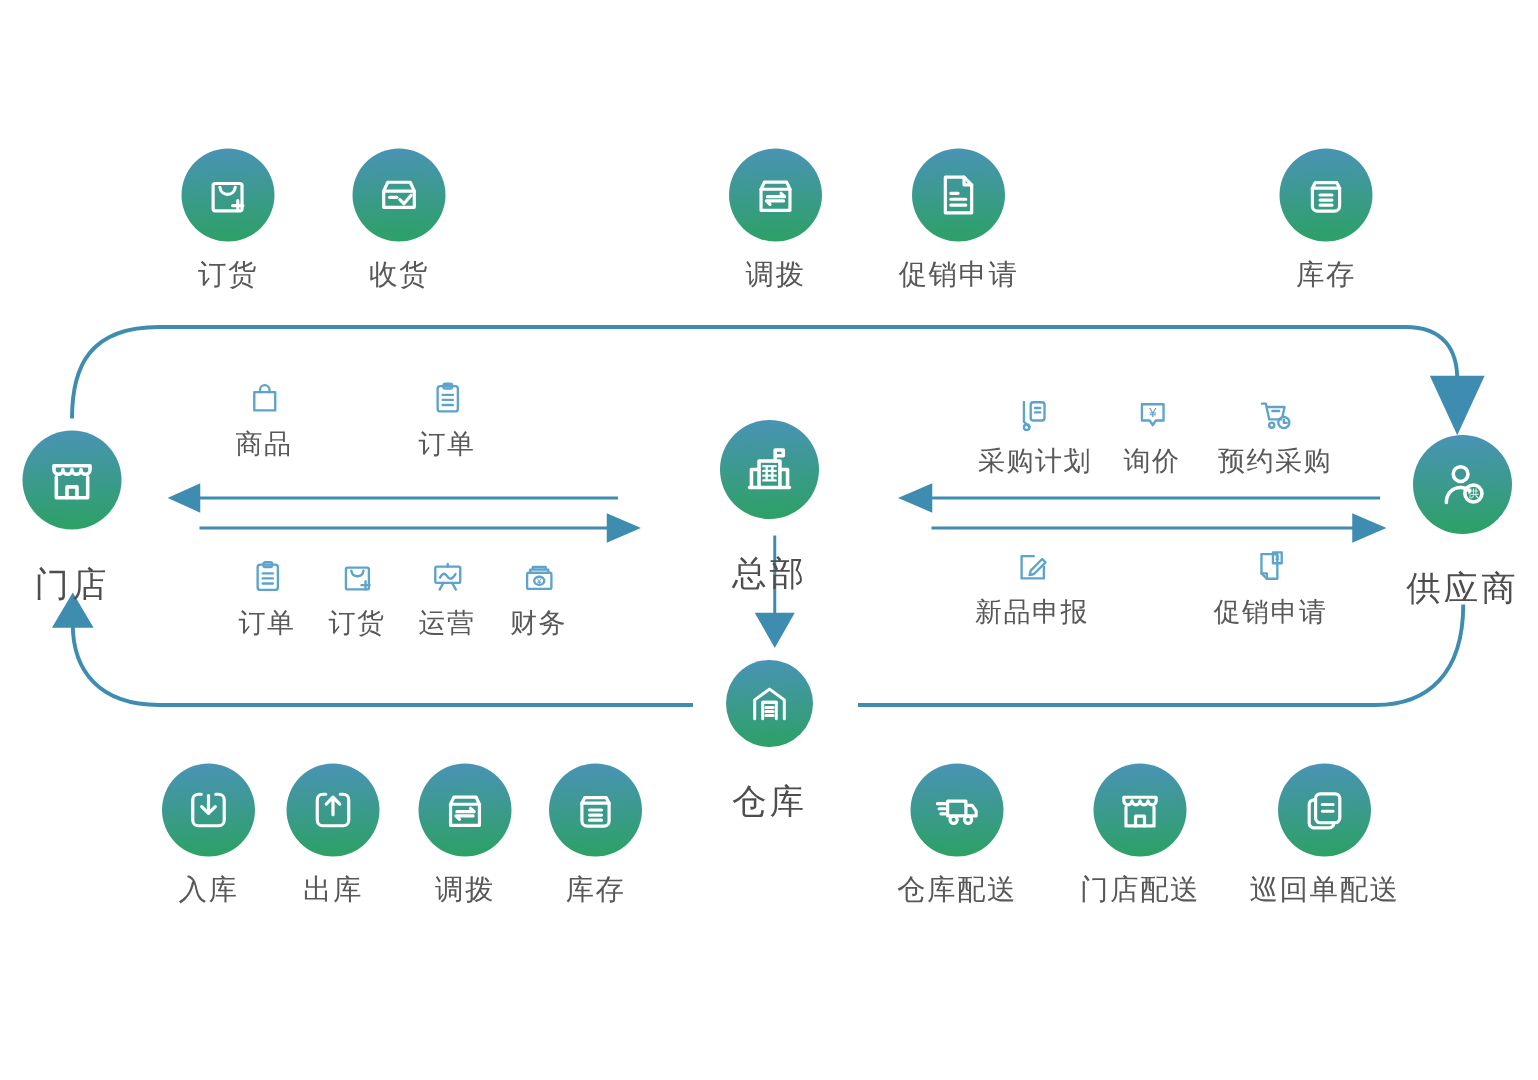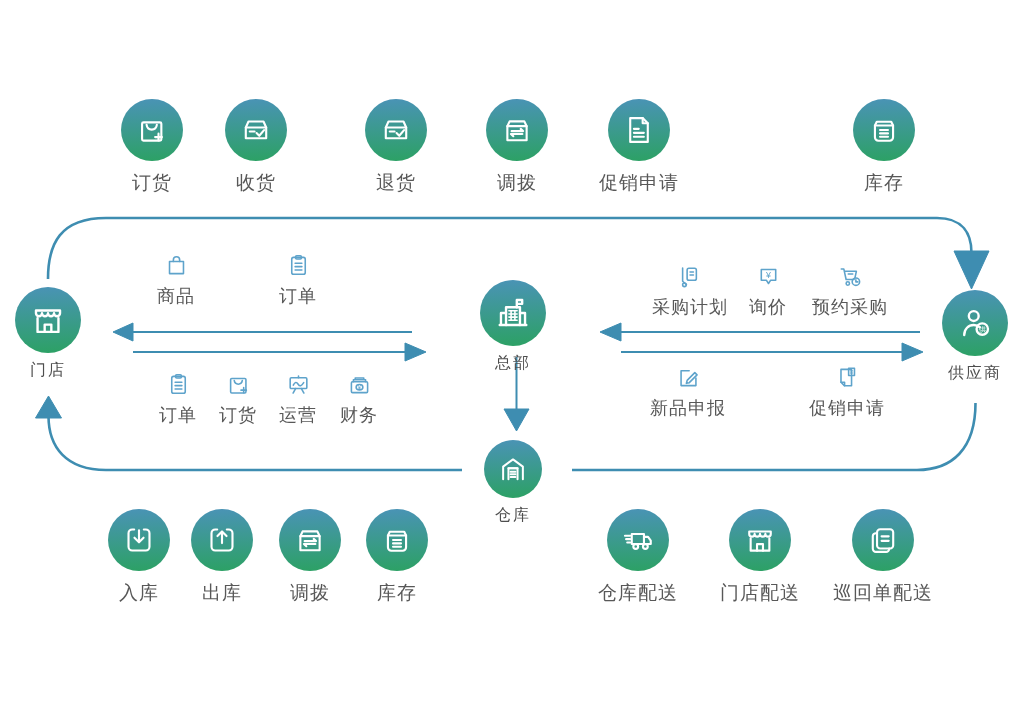--- a/index.html
+++ b/index.html
@@ -9,21 +9,21 @@
   .chip{position:absolute;display:flex;flex-direction:column;align-items:center;}
   .circle{width:62px;height:62px;border-radius:50%;
           background:linear-gradient(178deg,var(--grad-top,#4a93b6) 0%,var(--grad-bottom,#2ca164) 100%);
           display:flex;align-items:center;justify-content:center;color:#fff;}
   .circle svg{width:34px;height:34px;}
   .node .circle{width:66px;height:66px;}
   .node .circle svg{width:38px;height:38px;}
   .wh .circle{width:58px;height:58px;}
   .wh .circle svg{width:32px;height:32px;}
   .row-label{margin-top:9px;font-size:19px;color:var(--label,#585858);letter-spacing:1px;white-space:nowrap;}
-  .node-label{margin-top:7px;font-size:16px;color:#4e4e4e;letter-spacing:2px;white-space:nowrap;}
+  .node-label{margin-top:21px;font-size:23px;color:#4e4e4e;letter-spacing:2px;white-space:nowrap;}
   .mini{position:absolute;display:flex;flex-direction:column;align-items:center;color:var(--small-icon,#5ea3cb);}
   .mini .ic svg{width:27px;height:27px;}
   .mini-label{margin-top:5px;font-size:18px;color:var(--label,#585858);letter-spacing:1px;white-space:nowrap;}
   .ic svg{fill:none;stroke:currentColor;stroke-width:1.5;stroke-linecap:round;stroke-linejoin:round;display:block;}
   .mini .ic svg{stroke-width:1.4;}
 </style>
 </head>
 <body>
 
 <div class="canvas">
@@ -55,41 +55,30 @@
   <div class="chip" style="left:92px;top:99px;width:120px">
     <div class="circle ic">
         <svg viewBox="0 0 24 24">
           <rect x="5" y="6.6" width="13.6" height="12.9" rx="1"></rect>
           <path d="M8.2 8.4c.6 4.4 6.6 4.4 7.2 0"></path>
           <path d="M16.6 14.6v4.8M14.2 17h4.8"></path>
         </svg>
       </div>
     <div class="row-label">订货</div>
   </div>
-  <div class="chip" style="left:196px;top:99px;width:120px">
+  <div class="chip" style="left:206px;top:99px;width:120px">
     <div class="circle ic">
         <svg viewBox="0 0 24 24">
           <path d="M4.8 10.2 6.7 6h10.6l1.9 4.2v7.6H4.8z"></path>
           <path d="M4.8 10.2h14.4"></path>
           <path d="M7.6 13.1h3.4"></path>
           <path d="M12.4 14.2l1.9 1.9 3.4-4"></path>
         </svg>
       </div>
     <div class="row-label">收货</div>
-  </div>
-  <div class="chip" style="left:336px;top:99px;width:120px">
-    <div class="circle ic">
-        <svg viewBox="0 0 24 24">
-          <path d="M4.8 10.2 6.7 6h10.6l1.9 4.2v7.6H4.8z"></path>
-          <path d="M4.8 10.2h14.4"></path>
-          <path d="M7.6 13.1h3.4"></path>
-          <path d="M12.4 14.2l1.9 1.9 3.4-4"></path>
-        </svg>
-      </div>
-    <div class="row-label">退货</div>
   </div>
   <div class="chip" style="left:457px;top:99px;width:120px">
     <div class="circle ic">
         <svg viewBox="0 0 24 24">
           <path d="M5.2 9.3 6.8 5.9h10.4l1.6 3.4v9.9H5.2z"></path>
           <path d="M5.2 9.3h13.6"></path>
           <path d="M14.6 11.2l1.7 1.6H8.2M9.4 16.4l-1.7-1.6h8.1"></path>
         </svg>
       </div>
     <div class="row-label">调拨</div>

